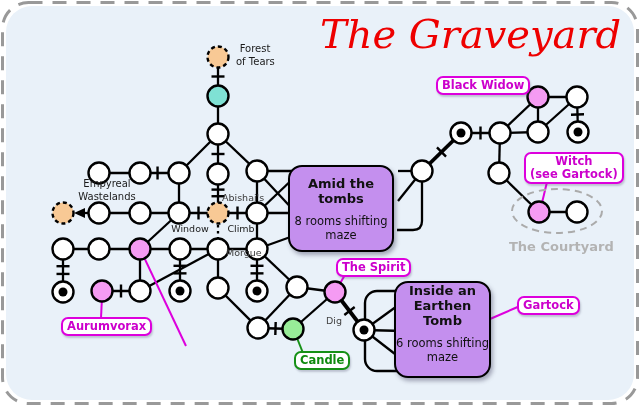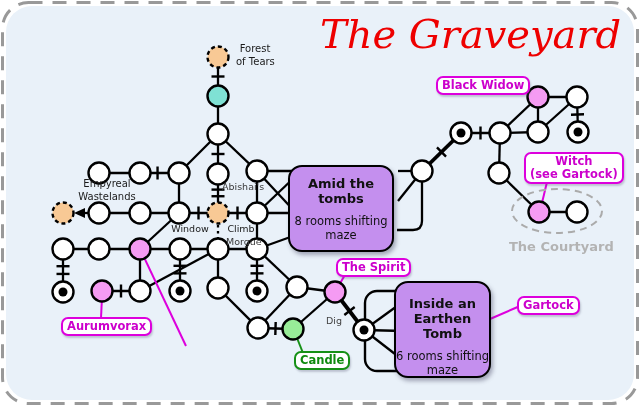--- a/index.html
+++ b/index.html
@@ -172,21 +172,21 @@
 
   <div class="ov title" style="left:320px;top:11px;width:280px;">The Graveyard</div>
 
   <div class="ov pbox" style="left:288px;top:165px;width:106px;height:87px;padding-top:9px;">
     <div class="t">Amid the tombs</div>
     <div class="gap"></div>
     <div class="s">8 rooms shifting</div>
     <div class="s">maze</div>
   </div>
 
-  <div class="ov pbox" style="left:394px;top:281px;width:97px;height:97px;padding-top:13px;">
+  <div class="ov pbox" style="left:394px;top:281px;width:97px;height:97px;">
     <div class="t">Inside an</div>
     <div class="t">Earthen Tomb</div>
     <div class="gap"></div>
     <div class="s">6 rooms shifting</div>
     <div class="s">maze</div>
   </div>
 
   <div class="ov callout" style="left:436px;top:76px;">Black Widow</div>
   <div class="ov callout" style="left:524px;top:152px;">
     <div>Witch</div>
@@ -198,21 +198,21 @@
   <div class="ov callout" style="left:61px;top:317px;">Aurumvorax</div>
 
   <div class="ov small" style="left:236px;top:42px;width:38px;">
     <div>Forest</div>
     <div>of Tears</div>
   </div>
   <div class="ov small" style="left:34px;top:177px;width:60px;margin-left:43px;">
     <div>Empyreal</div>
     <div>Wastelands</div>
   </div>
-  <div class="ov tiny" style="left:222px;top:182px;">
+  <div class="ov tiny" style="left:222px;top:193px;">
     <div>Abishai's</div>
     <div style="padding-left:4px;margin-top:44px;">Morgue</div>
   </div>
   <div class="ov small" style="left:170px;top:222px;width:40px;font-size:9.5px;">Window</div>
   <div class="ov small" style="left:224px;top:222px;width:34px;font-size:9.5px;">Climb</div>
   <div class="ov small" style="left:324px;top:314px;width:20px;font-size:9.5px;color:#444;">Dig</div>
   <div class="ov courtyard" style="left:509px;top:239px;width:100px;">The Courtyard</div>
 
 </div>
 

